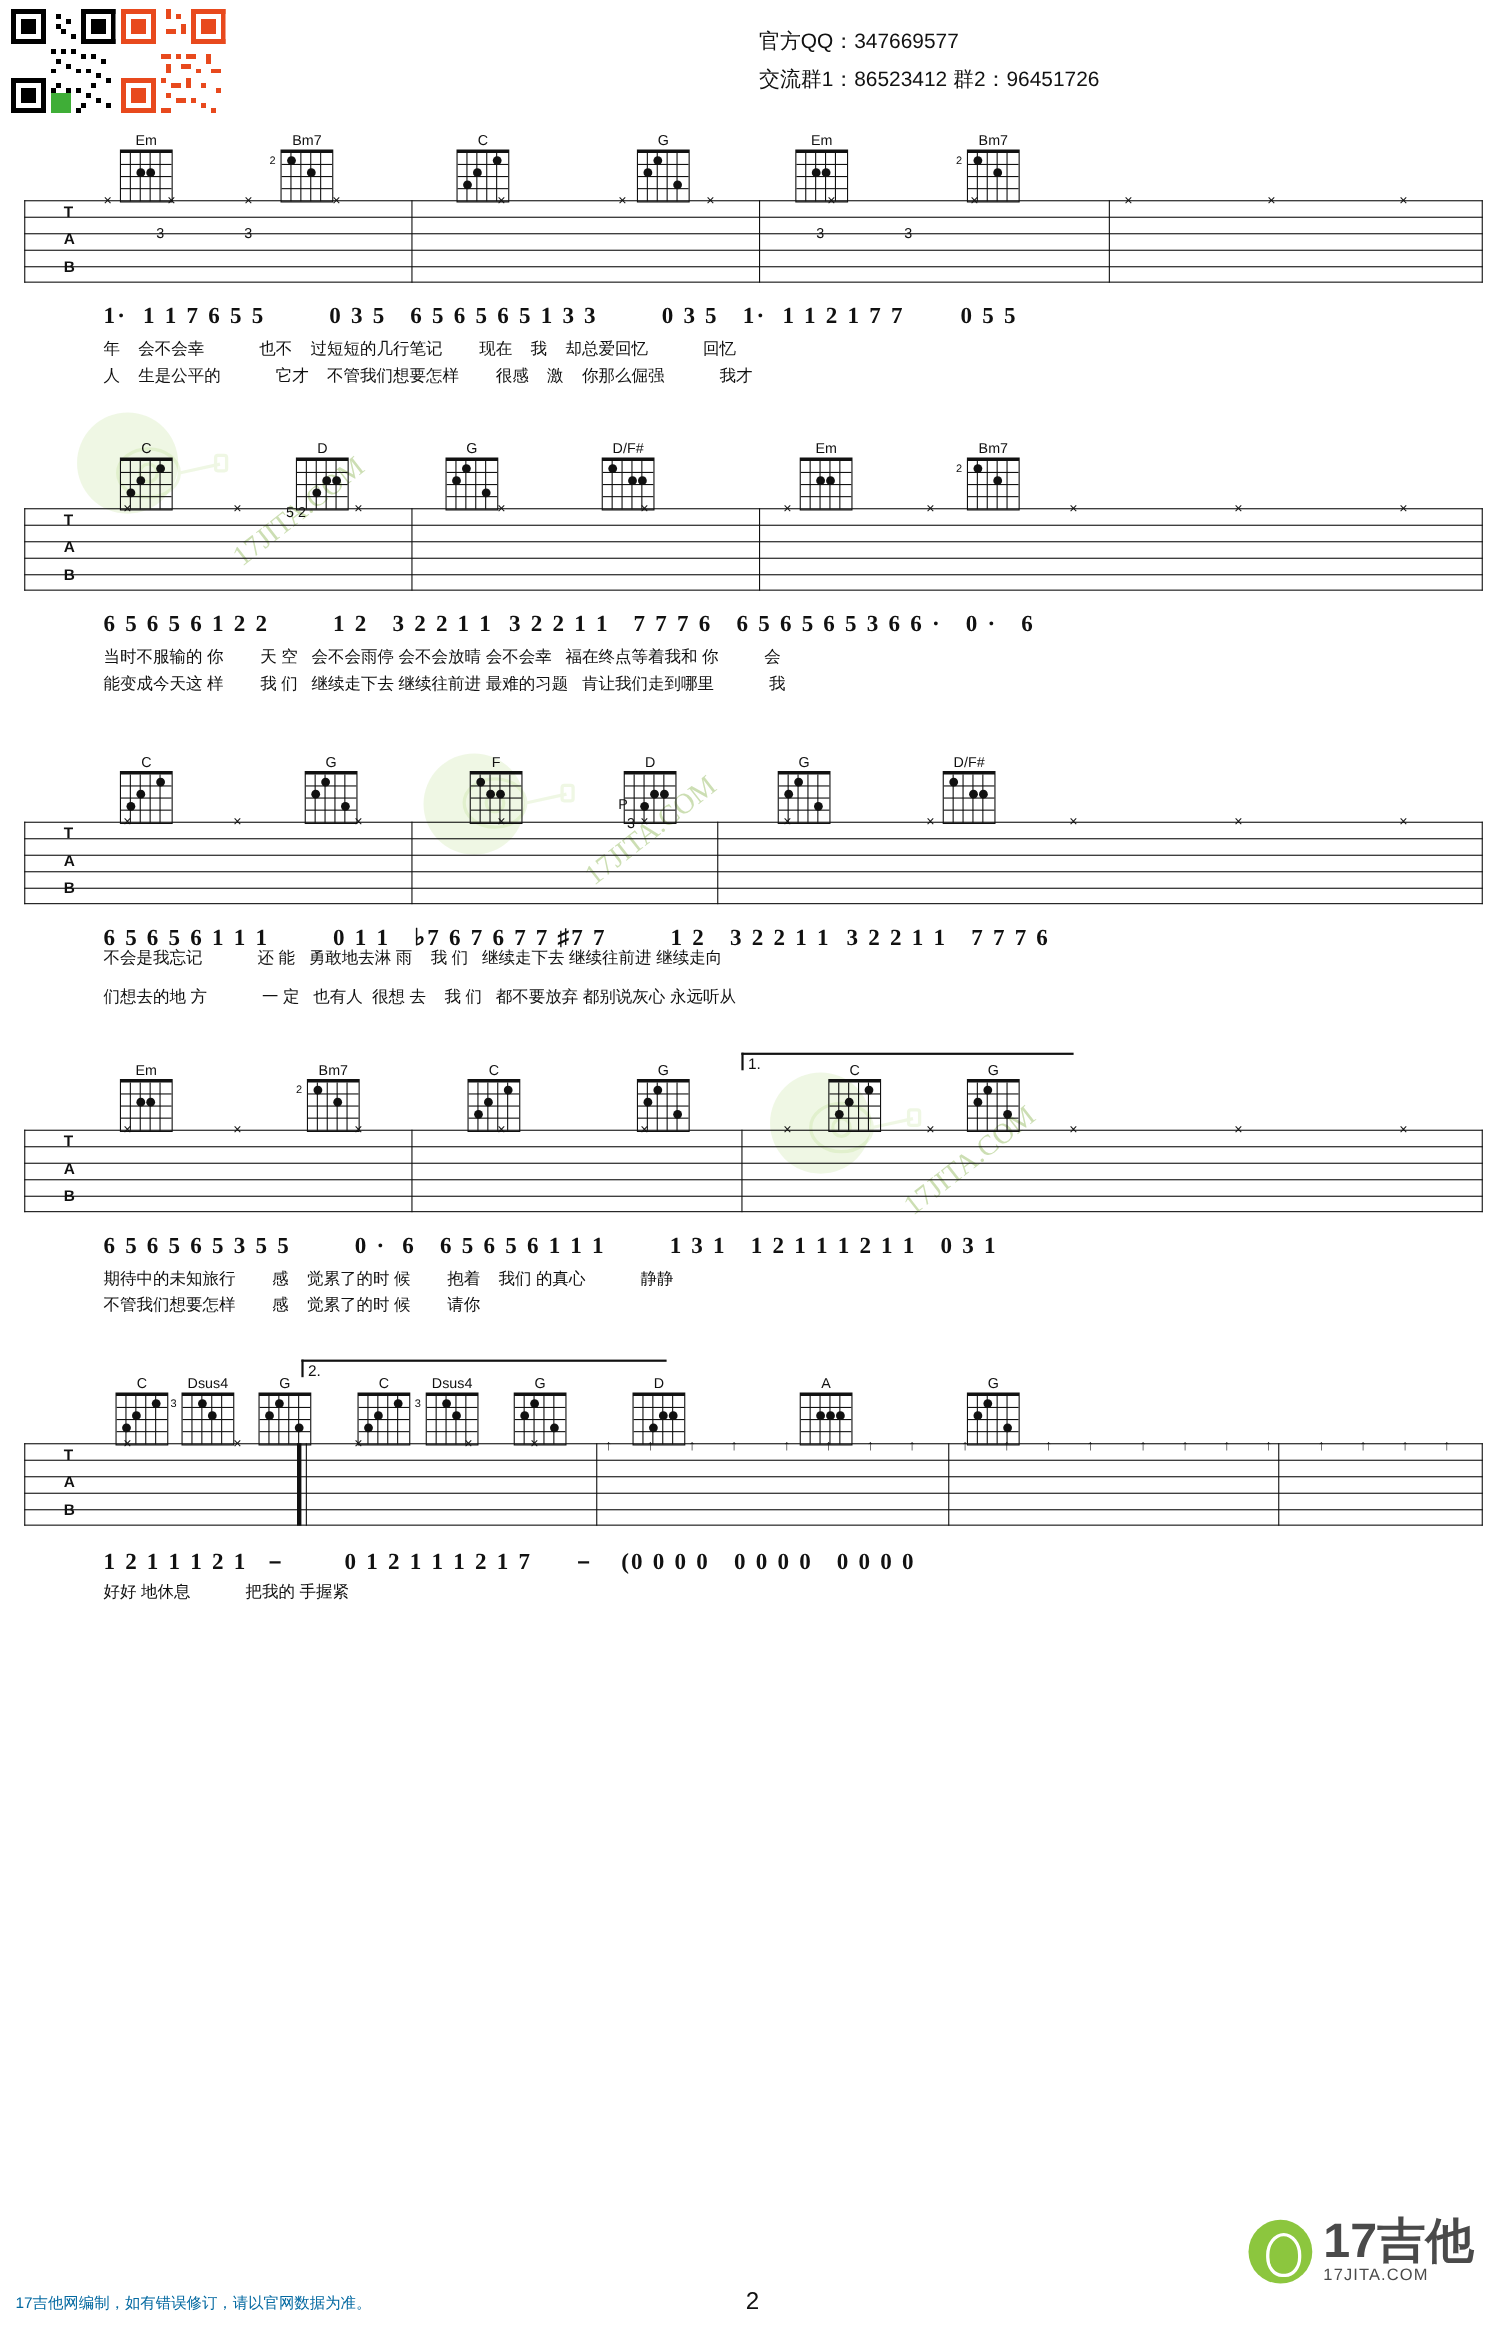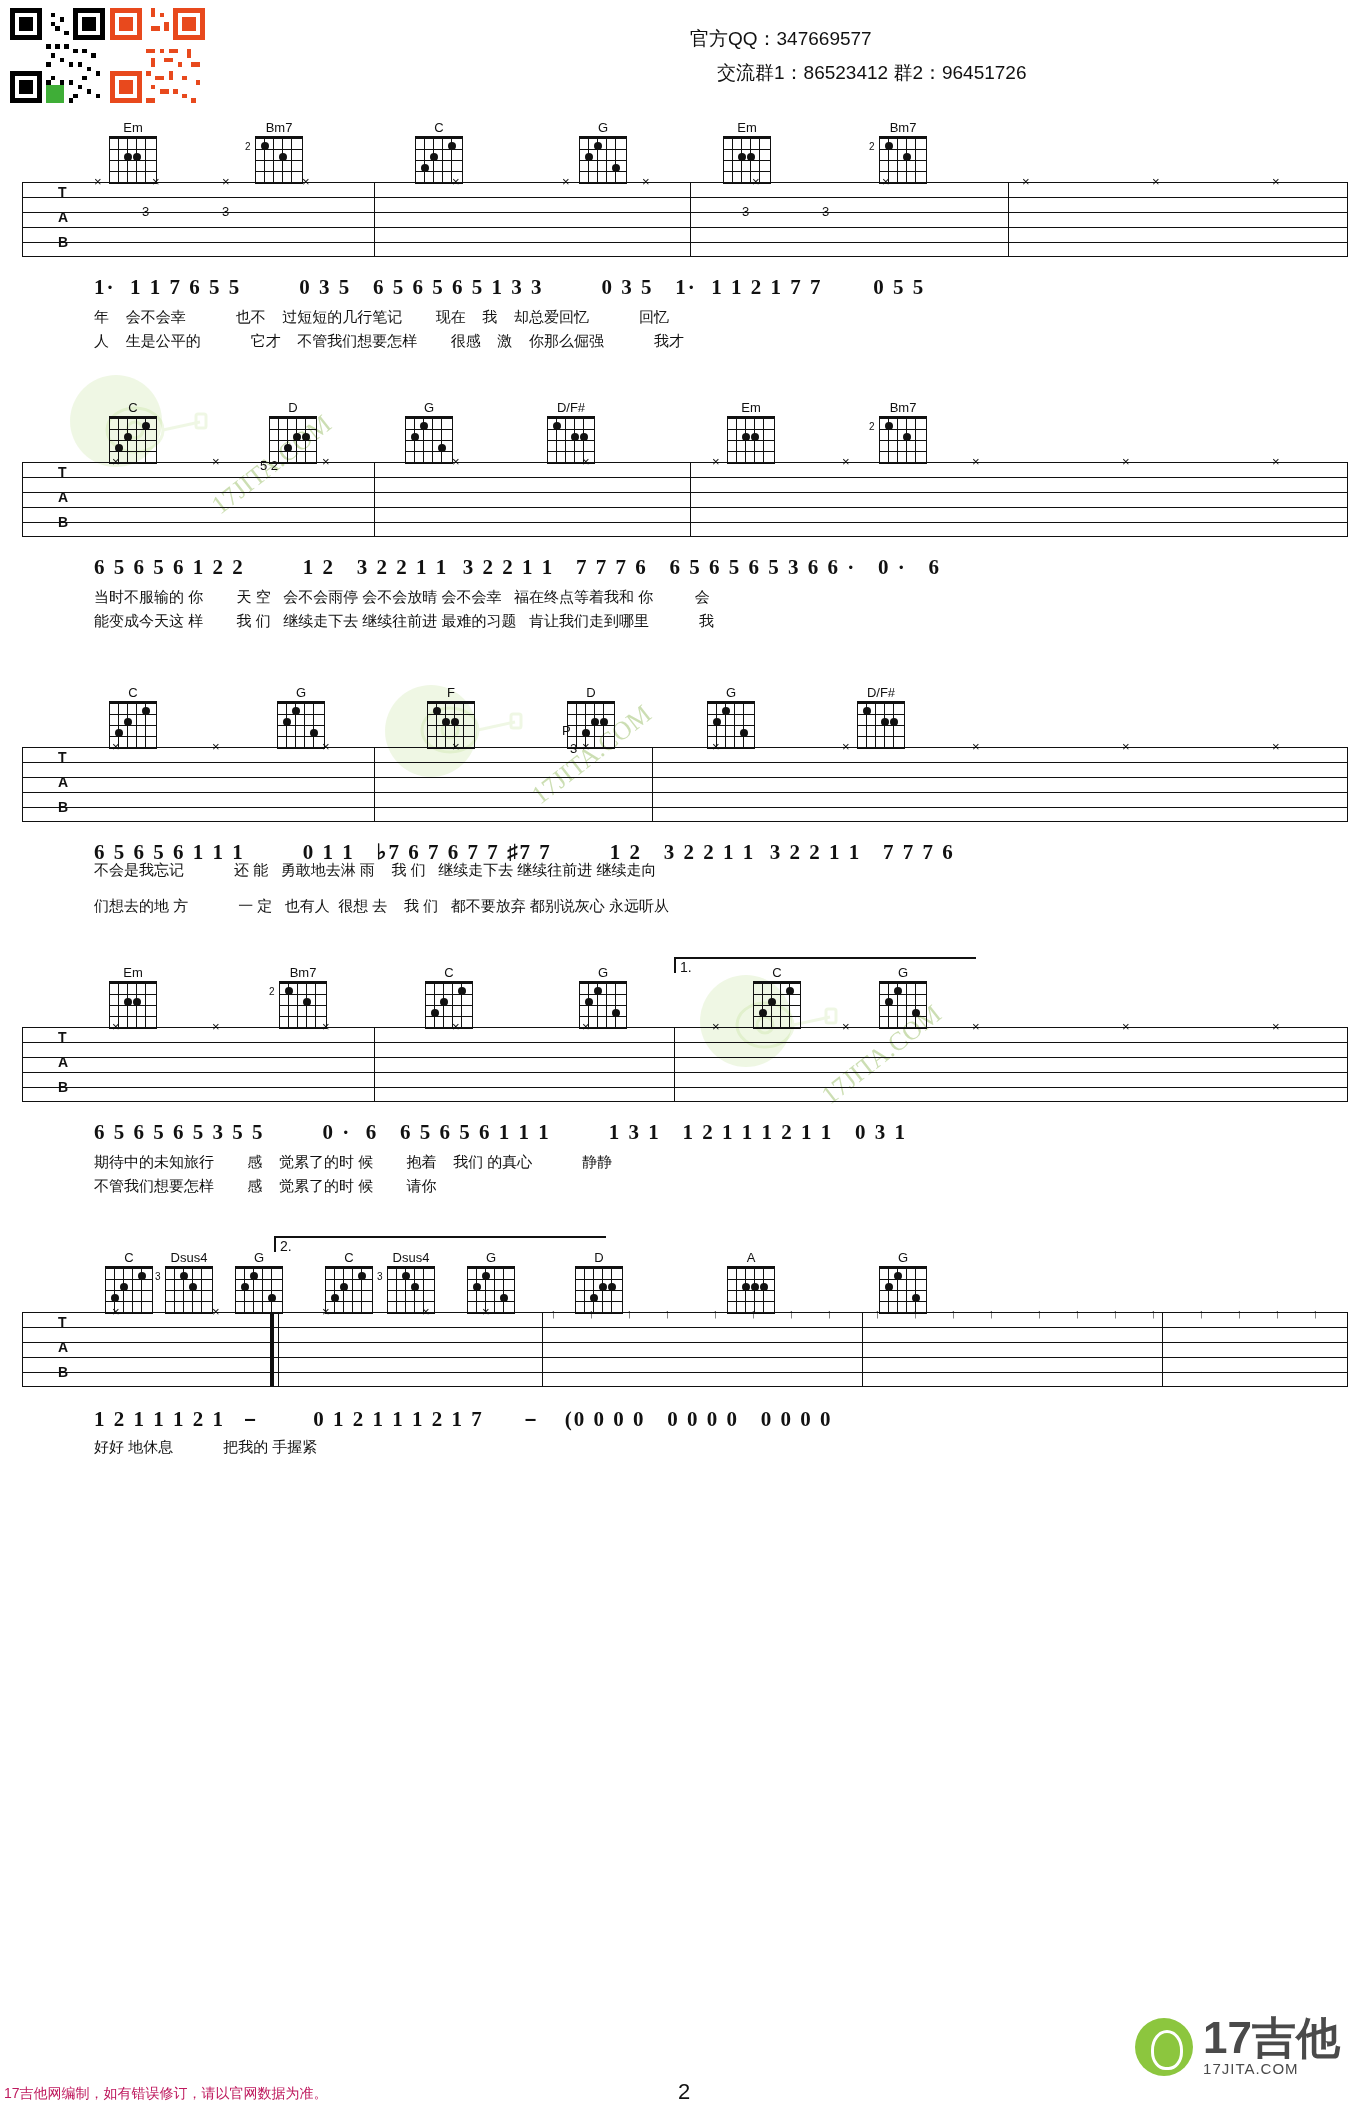--- a/index.html
+++ b/index.html
@@ -8,21 +8,21 @@
     font-family:"Liberation Sans", sans-serif;
     position:relative;overflow:hidden;color:#111;
   }
   .page{position:relative;width:1368px;height:2117px;}
 
   
   .qr{position:absolute;top:8px;left:10px;width:95px;height:95px;}
   .qr2{position:absolute;top:8px;left:110px;width:95px;height:95px;}
   .qrpix{position:absolute;inset:0;}
   .contact{position:absolute;left:690px;top:22px;font-size:19px;line-height:34px;color:#111;}
-  .contact .row2{letter-spacing:0px;margin-left:27px;}
+  .contact .row2{letter-spacing:0px;}
 
   
   .system{position:absolute;left:22px;width:1326px;}
   .staff{position:absolute;left:0;width:1326px;height:74px;}
   .staff .line{position:absolute;left:0;width:100%;height:1px;background:#111;}
   .staff .line:nth-child(1){top:0px}
   .staff .line:nth-child(2){top:15px}
   .staff .line:nth-child(3){top:30px}
   .staff .line:nth-child(4){top:45px}
   .staff .line:nth-child(5){top:60px}
@@ -44,21 +44,21 @@
   .nums{position:absolute;font-size:21px;font-weight:bold;letter-spacing:2px;white-space:pre;color:#111;font-family:"Liberation Serif",serif;}
   .lyr{position:absolute;font-size:15px;white-space:pre;color:#111;}
 
   
   .wm{position:absolute;opacity:.30;pointer-events:none;}
   .wmcircle{width:92px;height:92px;border-radius:50%;background:#8cc63e;opacity:.45;}
   .wmtext{font-size:26px;color:#9bbf6a;transform:rotate(-38deg);opacity:.5;font-family:"Liberation Serif",serif;}
   .guitaricon{position:absolute;width:110px;height:60px;opacity:.45;}
 
   
-  .footnote{position:absolute;left:4px;bottom:14px;font-size:14px;color:#be185d;}
+  .footnote{position:absolute;left:14px;bottom:14px;font-size:14px;color:#0369a1;}
   .pagenum{position:absolute;left:0;right:0;bottom:12px;text-align:center;font-size:22px;color:#111;}
   .logo{position:absolute;right:28px;bottom:40px;display:flex;align-items:center;gap:10px;}
   .logo .lcircle{width:58px;height:58px;border-radius:50%;background:#8cc63e;position:relative;}
   .logo .lcircle:after{content:"";position:absolute;left:16px;top:12px;width:26px;height:34px;border:3px solid #fff;border-radius:50% 50% 45% 45%;}
   .logo .ltxt{font-size:44px;font-weight:bold;color:#4a4a4a;line-height:1;}
   .logo .lsub{font-size:15px;color:#4a4a4a;letter-spacing:1px;}
 
   .repeat{position:absolute;font-size:14px;color:#111;}
   .bracket{position:absolute;border-top:2px solid #111;border-left:2px solid #111;height:14px;}
   .xs{position:absolute;font-size:13px;color:#111;font-family:"Liberation Sans",sans-serif;}

